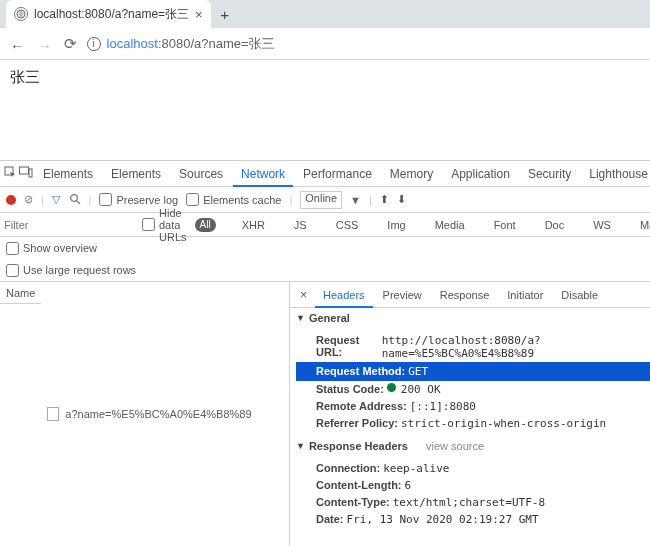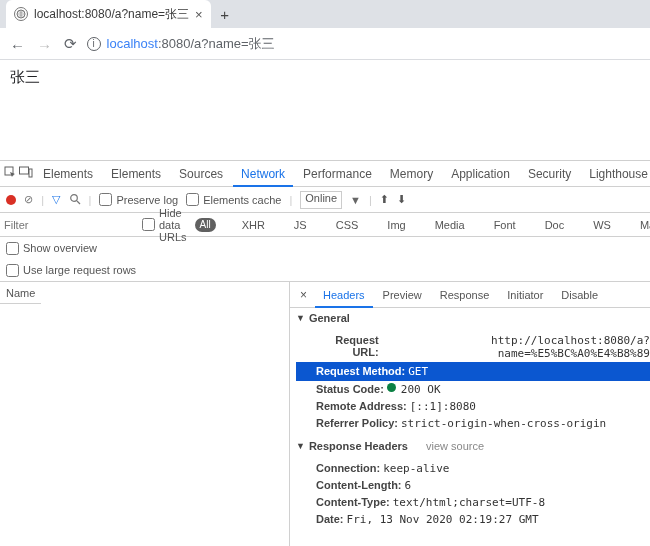--- a/index.html
+++ b/index.html
@@ -41,21 +41,21 @@
   .dt-main { display:flex; flex:1; overflow:hidden; }
   .req-list { width:290px; border-right:1px solid #d0d0d0; display:flex; }
   .req-list .hdr { height:22px; line-height:22px; padding:0 6px; font-size:11px; color:#555; border-bottom:1px solid #d0d0d0;}
   .req-item { display:flex; align-items:center; gap:6px; padding:4px 6px; font-size:11px; color:#5a5a5a; }
   .req-item .doc-icon { width:12px; height:14px; border:1px solid #aaa; background:#fff;}
   .detail { flex:1; display:flex; flex-direction:column; overflow:auto;}
   .detail-tabs { display:flex; align-items:center; height:26px; border-bottom:1px solid #d0d0d0; padding:0 4px; gap:2px; font-size:11px; color:#555;}
   .detail-tabs .close-d { padding:0 6px; font-size:12px; color:#555;}
   .detail-tabs .dtp { padding:0 8px; height:26px; line-height:26px; cursor:pointer;}
   .detail-tabs .dtp.active { color:#1a73e8; border-bottom:2px solid #1a73e8;}
-  .section { padding:4px 0 4px 6px;text-align:right; }
+  .section { padding:4px 0 4px 6px; }
   .sec-title { font-weight:bold; font-size:11px; color:#444; padding:4px 0 4px 6px; display:flex; align-items:center; gap:4px;}
   .sec-title .arrow { font-size:9px; }
   .sec-title .vs { font-weight:normal; color:#888; margin-left:14px; font-size:11px;}
   .kv { padding:2px 0 2px 20px; font-size:11px; color:#444; display:flex; gap:3px;}
   .kv .k { font-weight:bold; }
   .kv .v { font-family: Consolas, monospace; color:#333;}
   .kv.sel-row { background:#0b57d0; color:#fff; padding-top:3px; padding-bottom:3px;}
   .kv.sel-row .k, .kv.sel-row .v { color:#fff; }
   .status-dot { width:9px; height:9px; border-radius:50%; background:#0b8043; display:inline-block; margin-right:2px;}
 </style>
@@ -179,20 +179,24 @@
         <label class="chk">
           <input type="checkbox" style="">
           <span>Use large request rows</span>
         </label>
       </div>
   </div>
 
   <div class="dt-main">
     <div class="req-list">
       <div class="hdr">Name</div>
+      <div class="req-item">
+        <span class="doc-icon"></span>
+        <span>a?name=%E5%BC%A0%E4%B8%89</span>
+      </div>
     </div>
     <div class="detail">
       <div class="detail-tabs">
         <span class="close-d">×</span>
         <span class="dtp active">Headers</span>
         <span class="dtp">Preview</span>
         <span class="dtp">Response</span>
         <span class="dtp">Initiator</span>
         <span class="dtp">Disable</span>
       </div>

